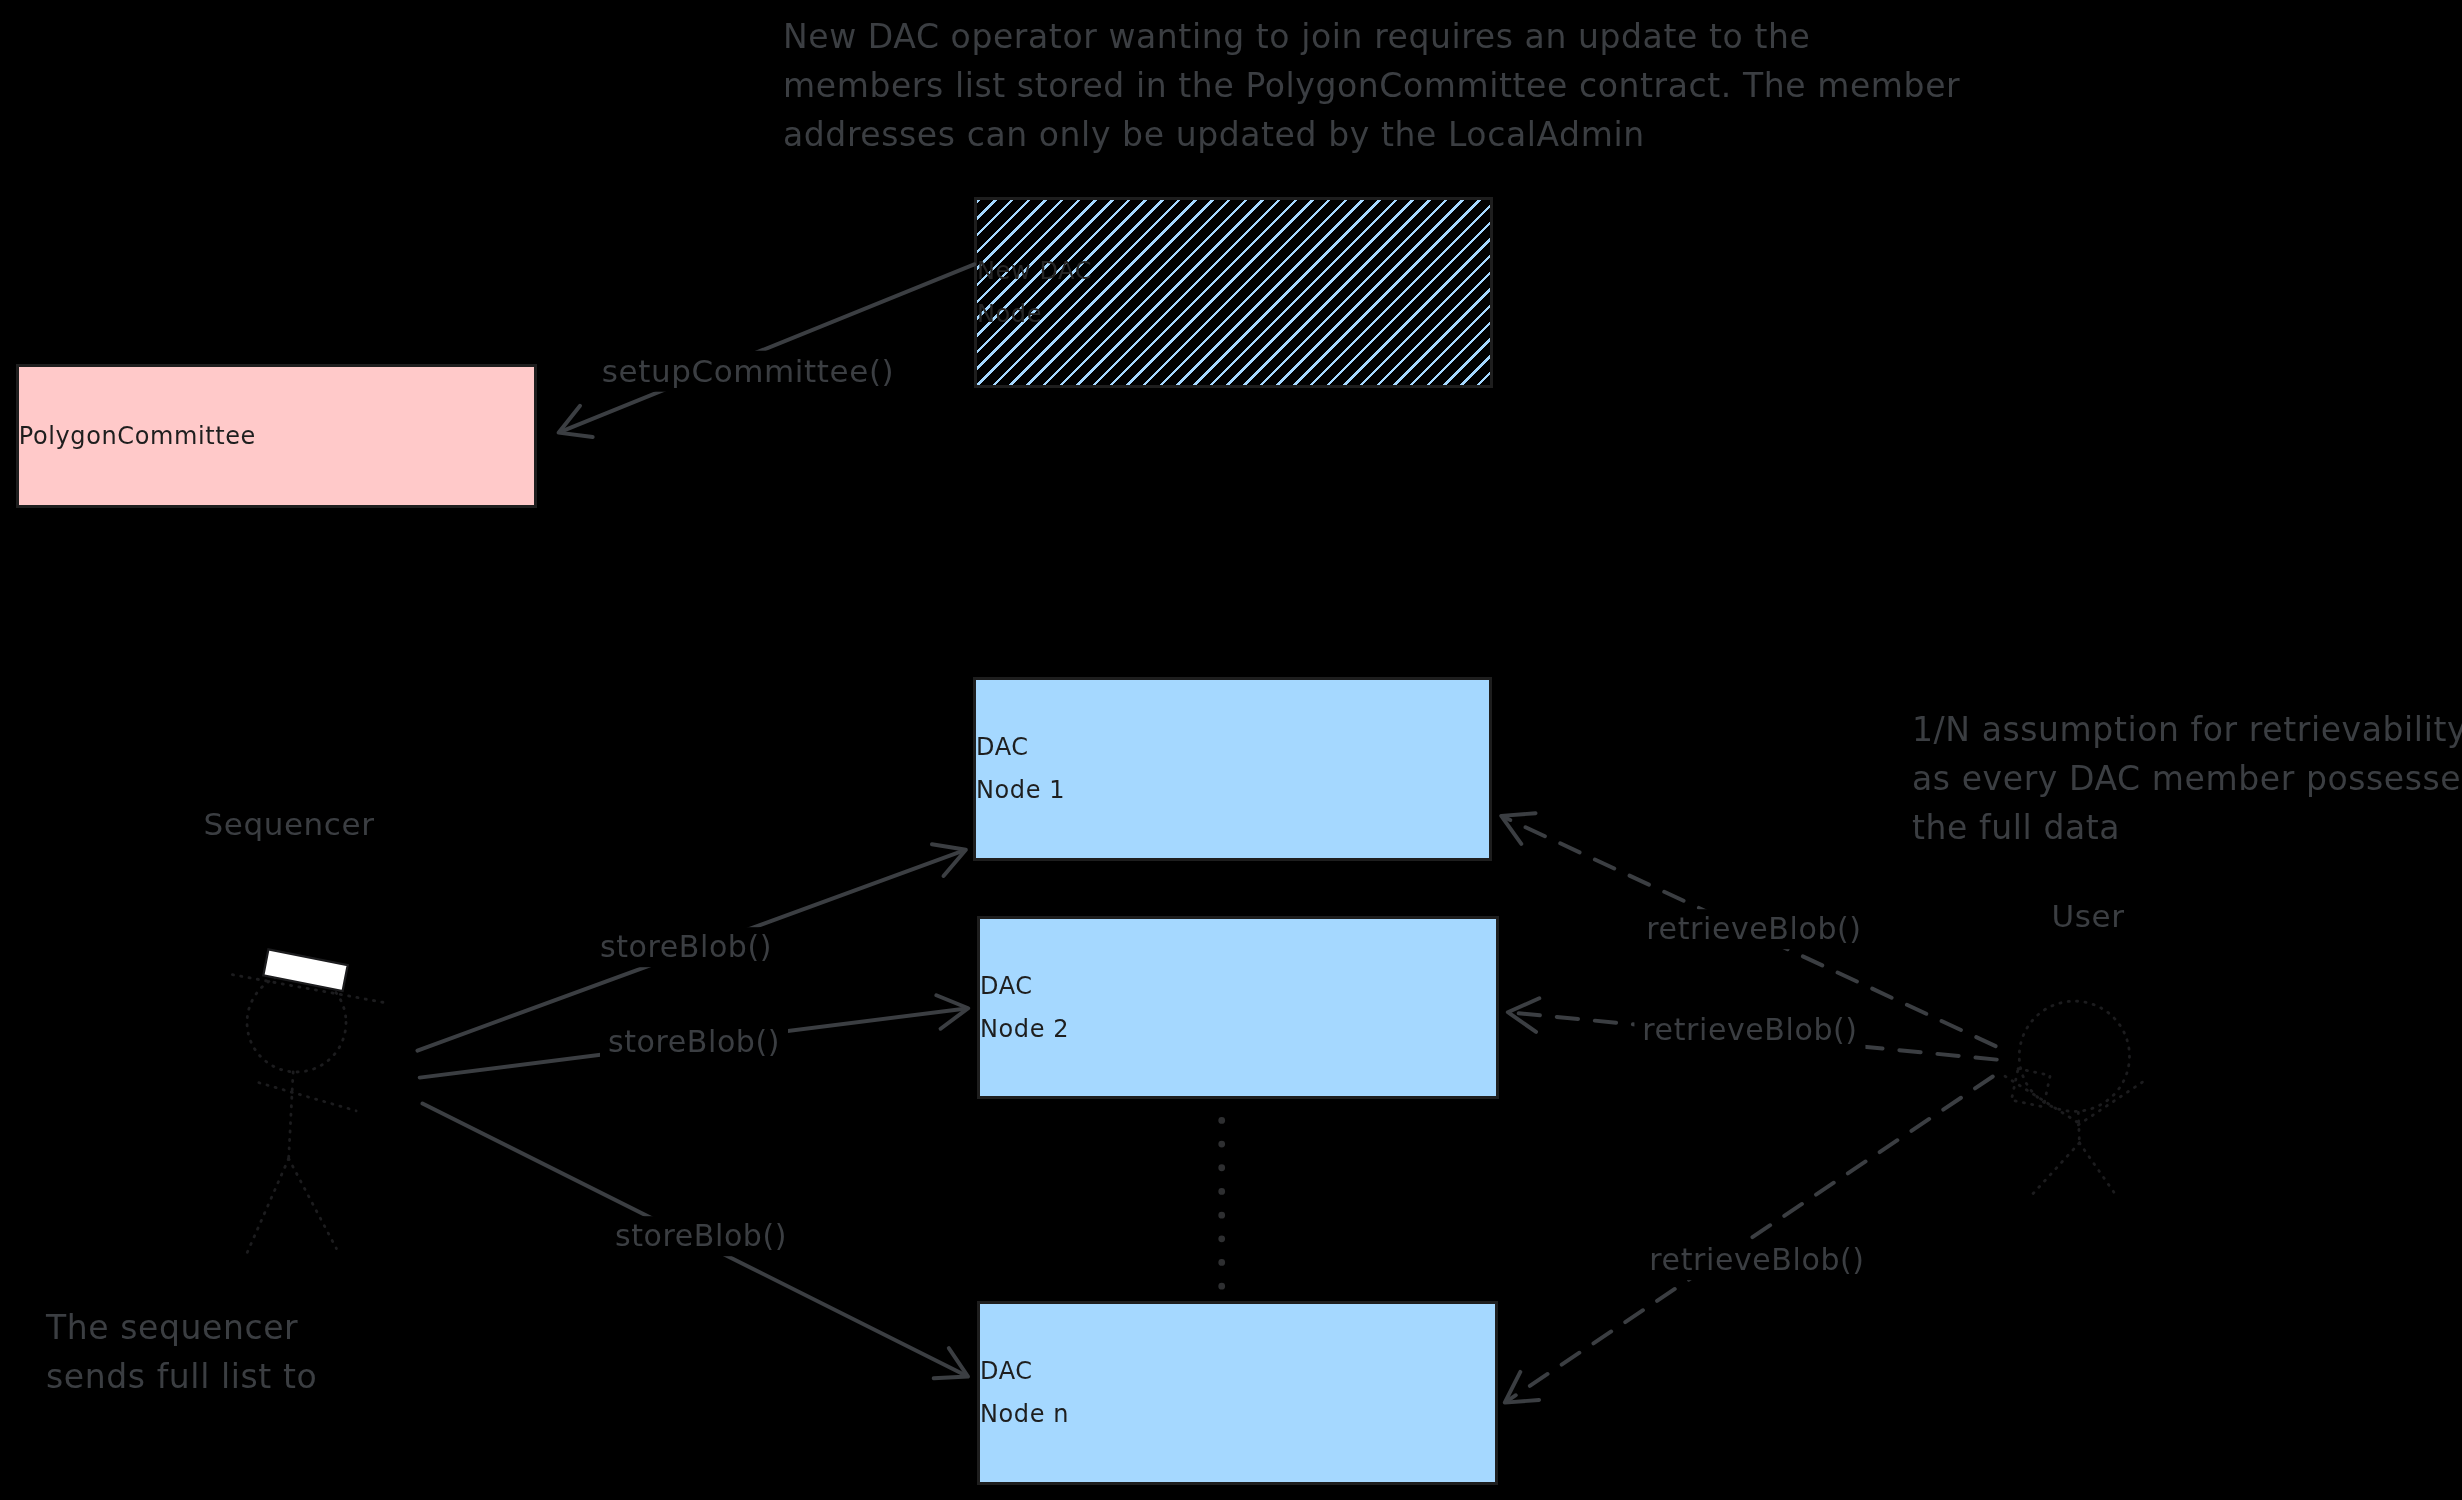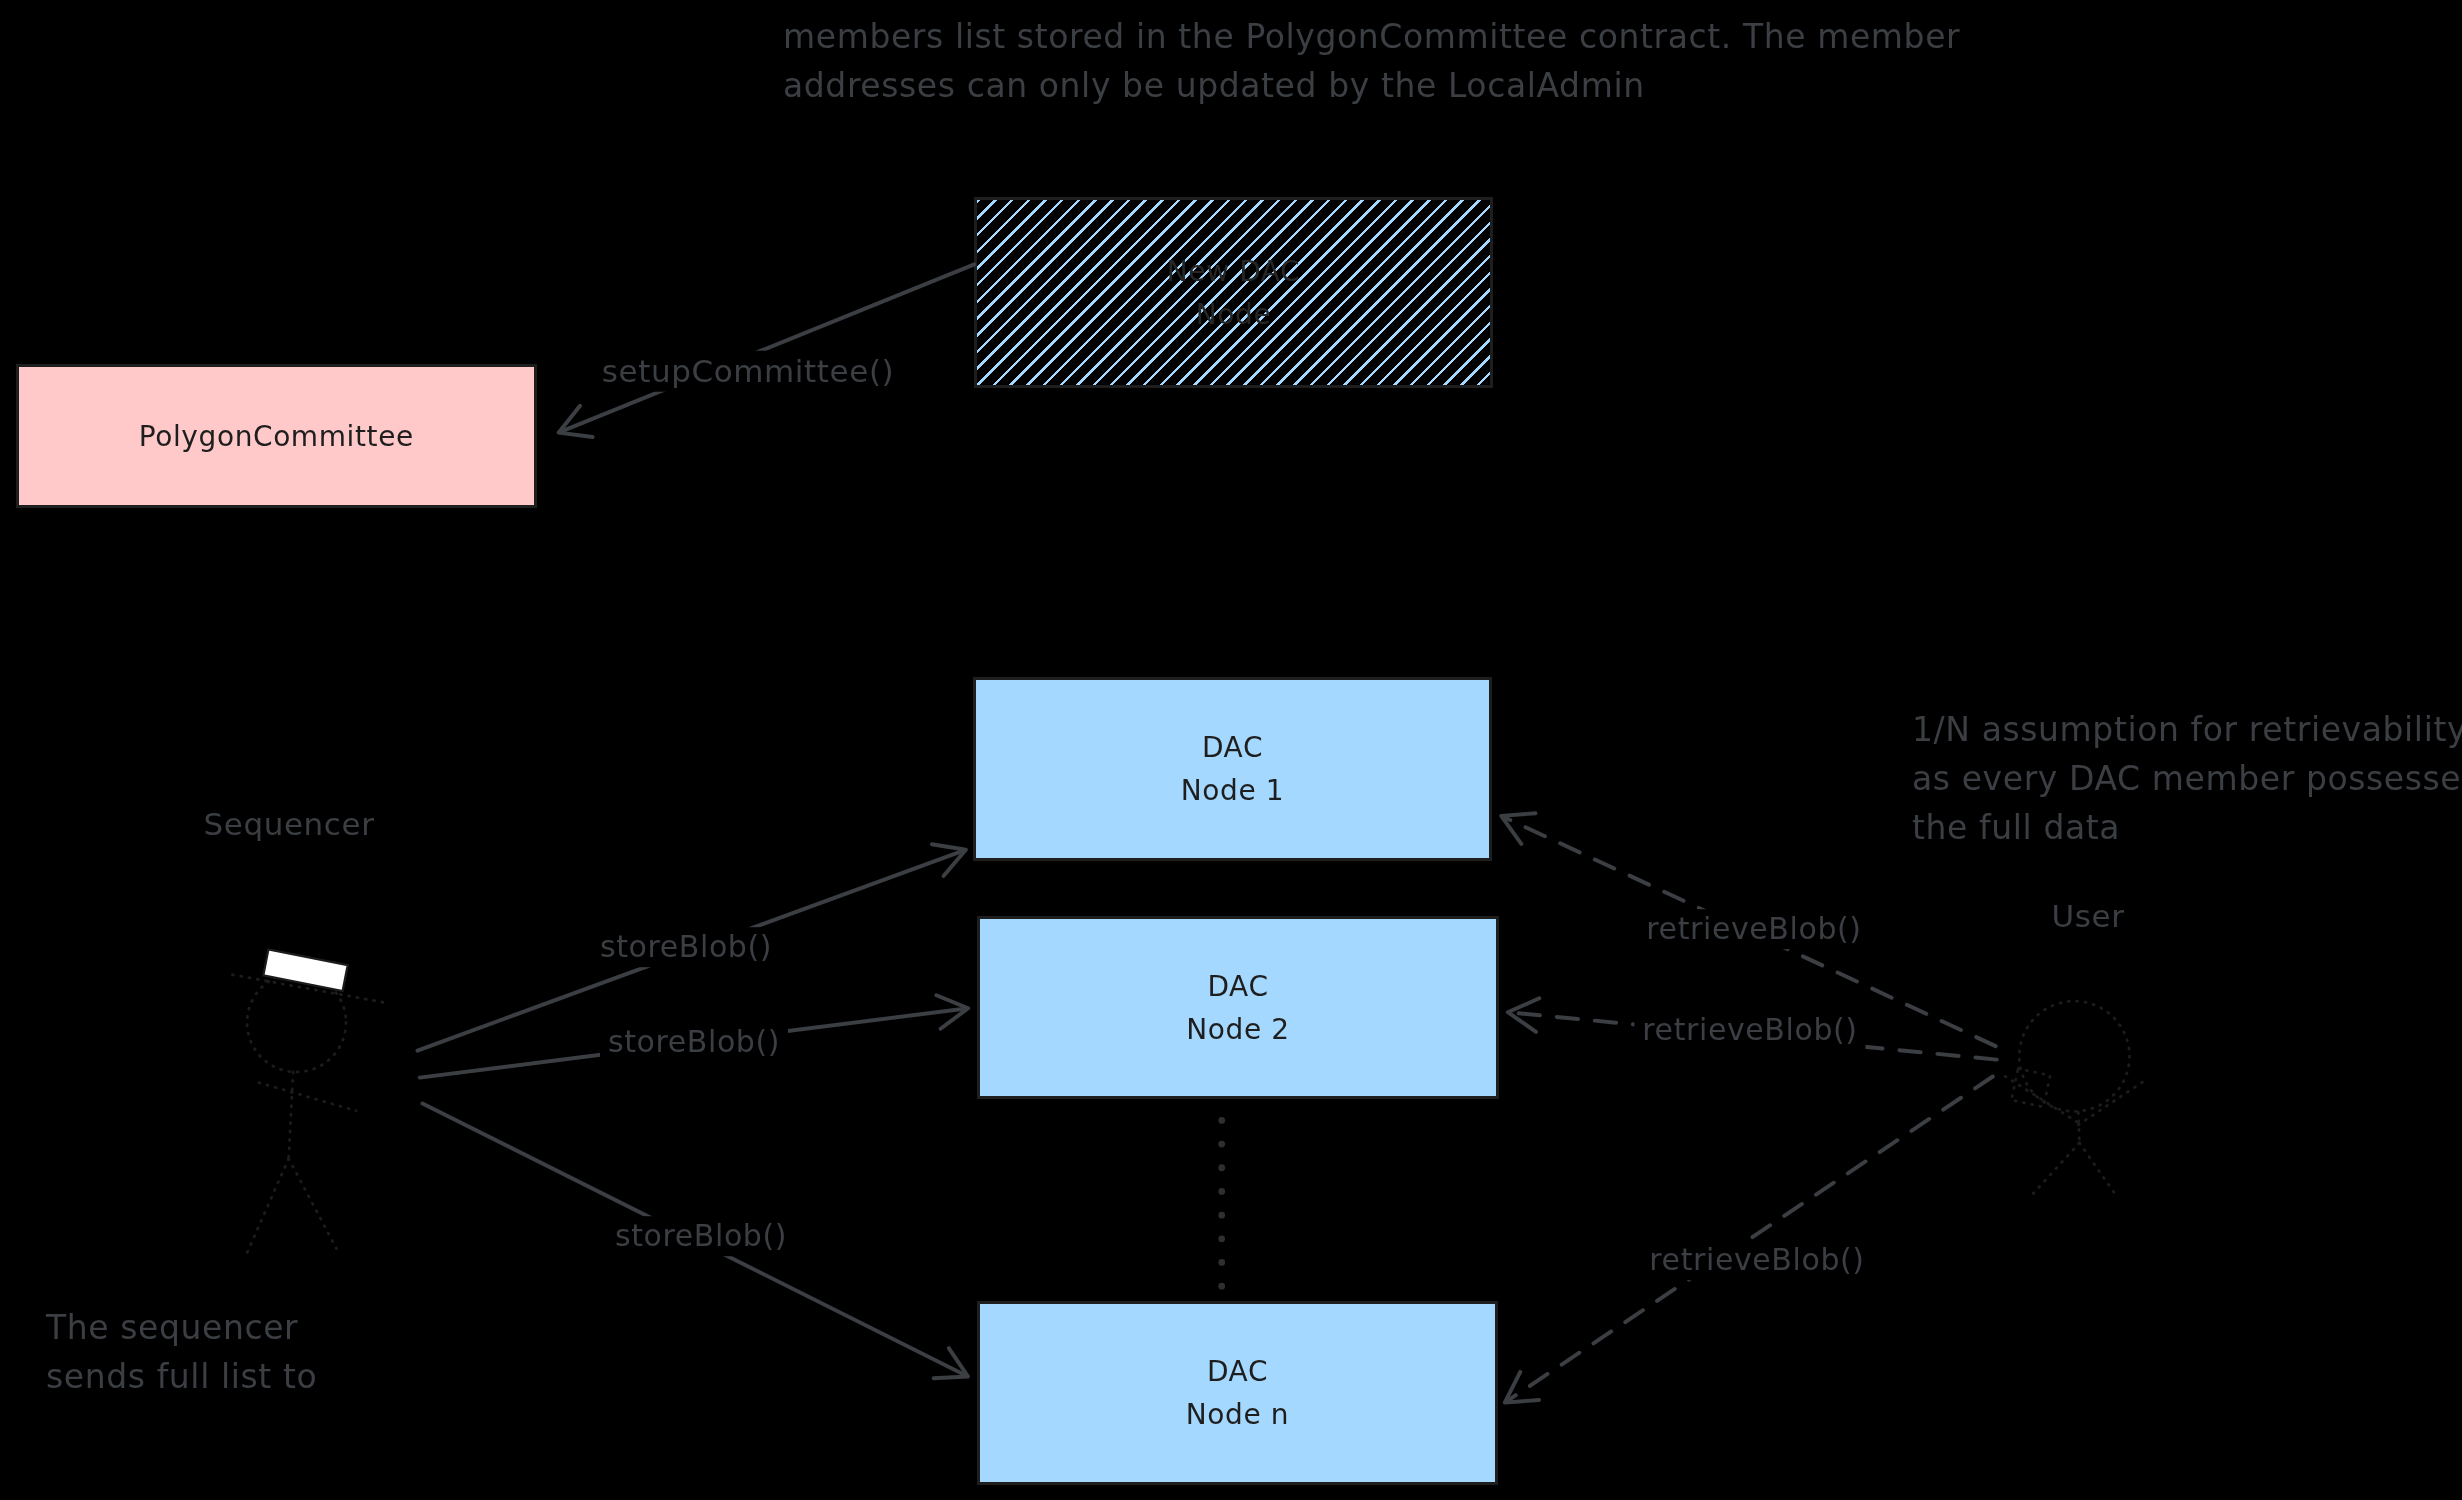--- a/index.html
+++ b/index.html
@@ -9,23 +9,23 @@
   html,body{margin:0;padding:0;background:var(--background);}
   #canvas{
     position:relative; width:2462px; height:1500px; overflow:hidden;
     background:var(--background);
     font-family:"DejaVu Sans", sans-serif;
   }
   
   .box{
     position:absolute; box-sizing:border-box;
     border:3.4px solid var(--dark-stroke);
-    display:flex; flex-direction:column; align-items:center; justify-content:center;
+    display:flex; flex-direction:column; align-items:flex-start; justify-content:center;
     text-align:center; color:var(--dark-stroke);
-    font-size:28px; line-height:43px; letter-spacing:0.6px;
+    font-size:24px; line-height:43px; letter-spacing:0.6px;
   }
   .box-pink{ background:var(--pink); }
   .box-blue{ background:var(--blue); }
   .box-hatch{
     background-color:var(--background);
     background-image:repeating-linear-gradient(135deg, var(--hatch) 0 2.5px, transparent 2.5px 11.8px);
     color:#262626;
   }
   #box-new-dac   { left:974px; top:197px;  width:519px; height:191px; }
   #box-committee { left:15.8px;   top:364px;  width:521px; height:144px; }
@@ -66,20 +66,21 @@
   .mk{ stroke:var(--annotation-gray); fill:none; stroke-linecap:round; stroke-linejoin:round; }
   .figure{ stroke:#1c1c1e; stroke-width:5; fill:none; stroke-linecap:round; stroke-dasharray:2 13; }
   .screen{ fill:var(--white); stroke:#1c1c1e; stroke-width:4; stroke-dasharray:none; }
 </style>
 </head>
 <body>
 
 <div id="canvas">
 
   <div class="note" id="note-top">
+    <div>New DAC operator wanting to join requires an update to the</div>
     <div>members list stored in the PolygonCommittee contract. The member</div>
     <div>addresses can only be updated by the LocalAdmin</div>
   </div>
   <div class="note" id="note-retrievability">
     <div>1/N assumption for retrievability,</div>
     <div>as every DAC member possesses</div>
     <div>the full data</div>
   </div>
   <div class="note" id="note-sequencer">
     <div>The sequencer</div>

